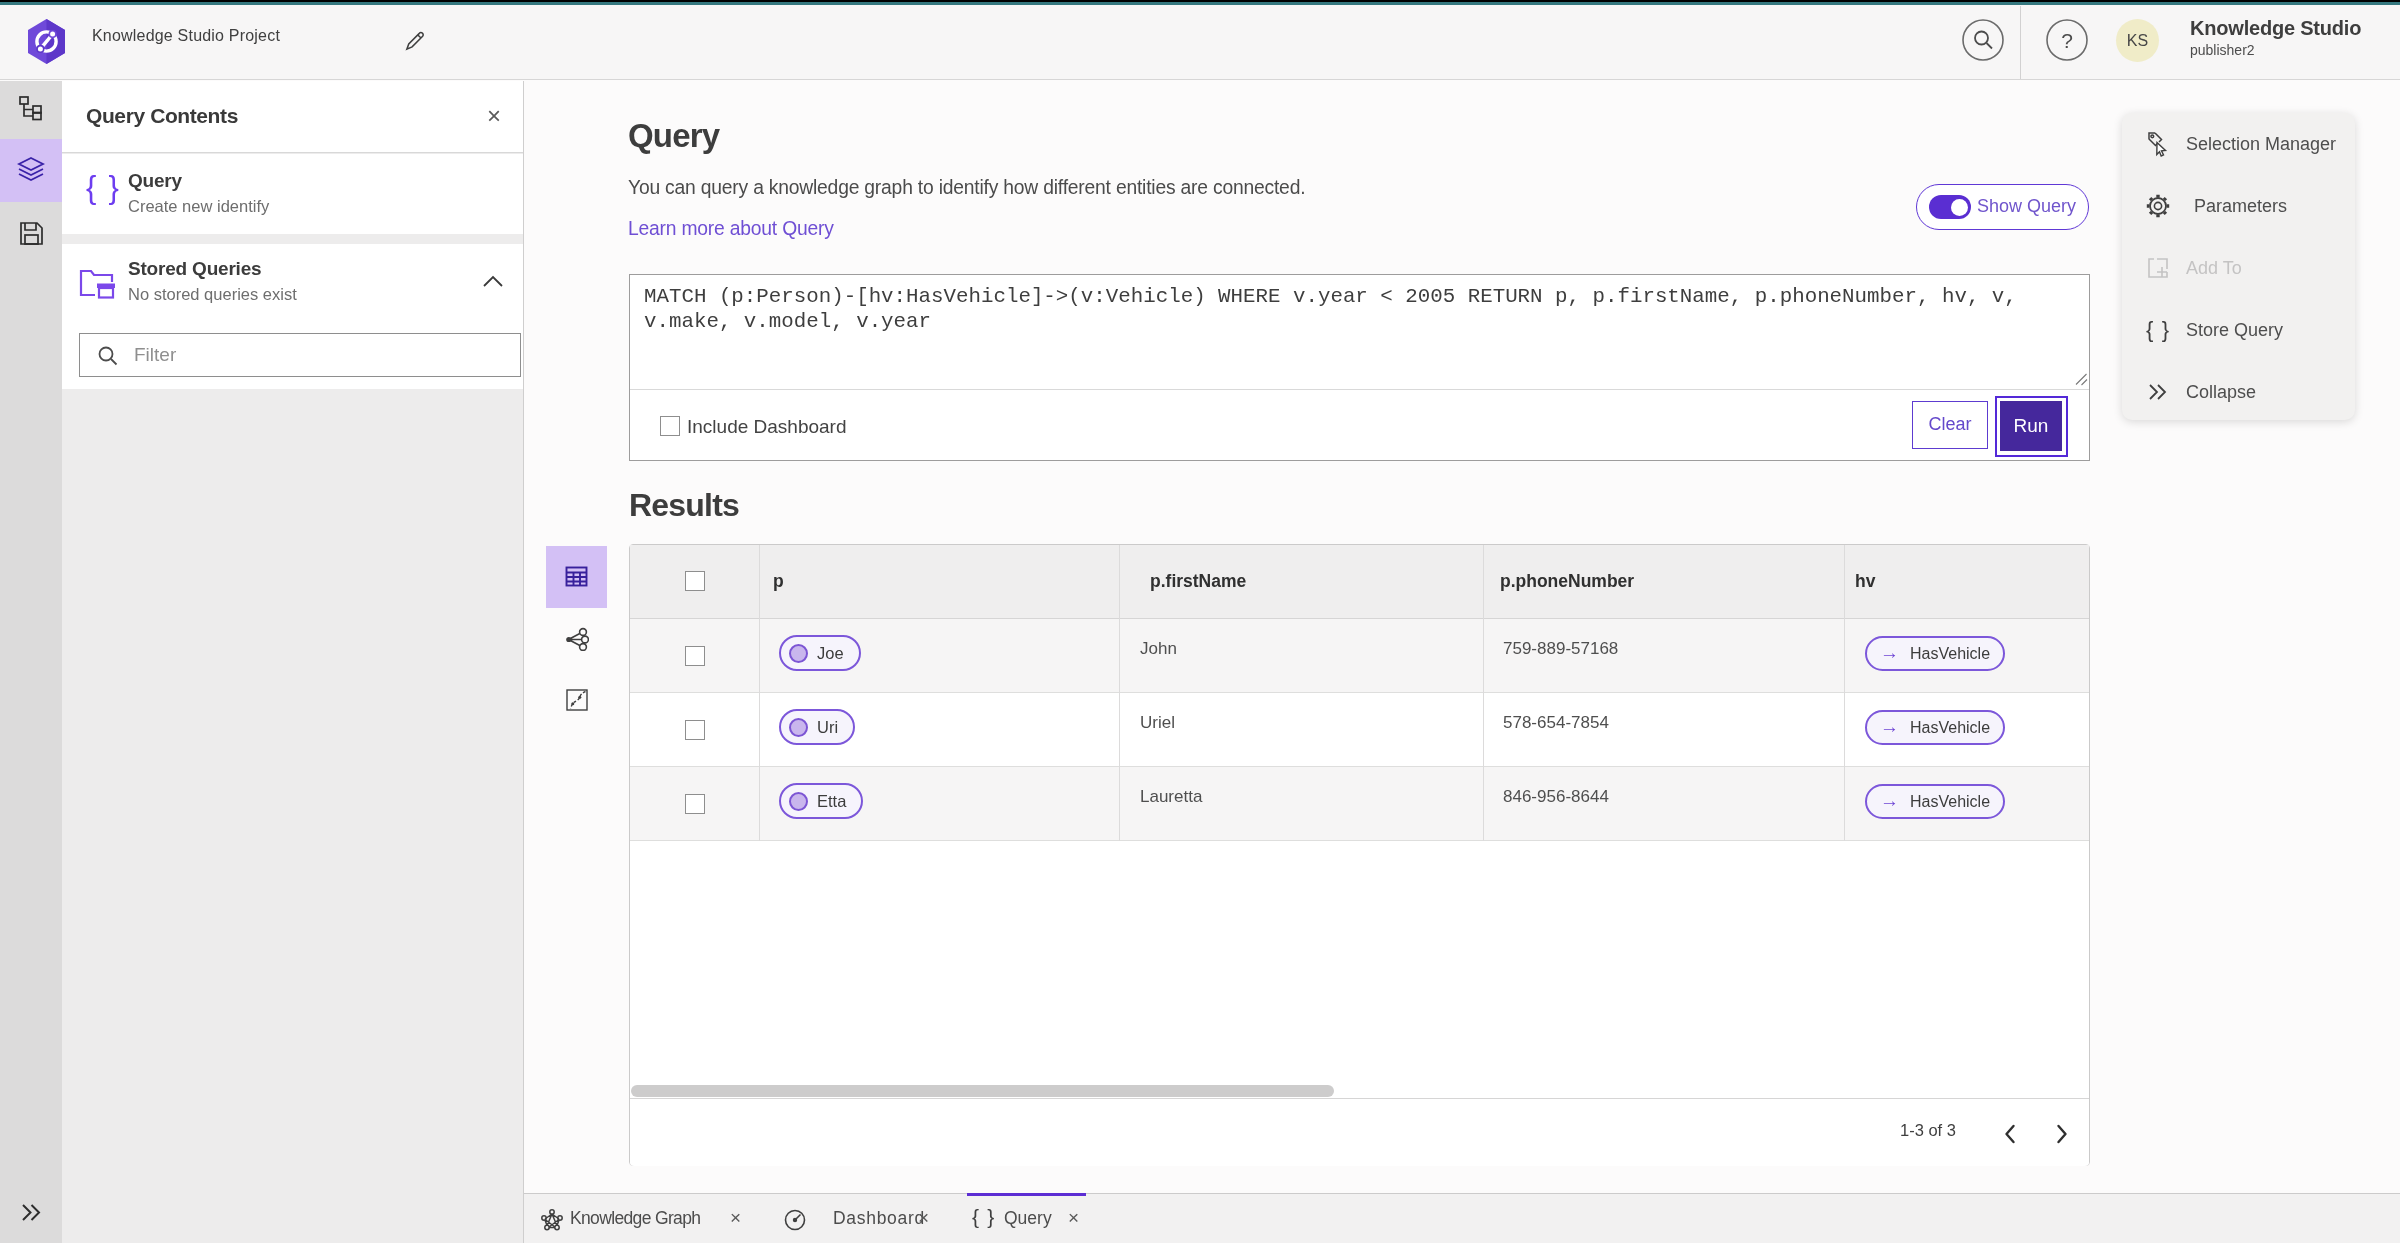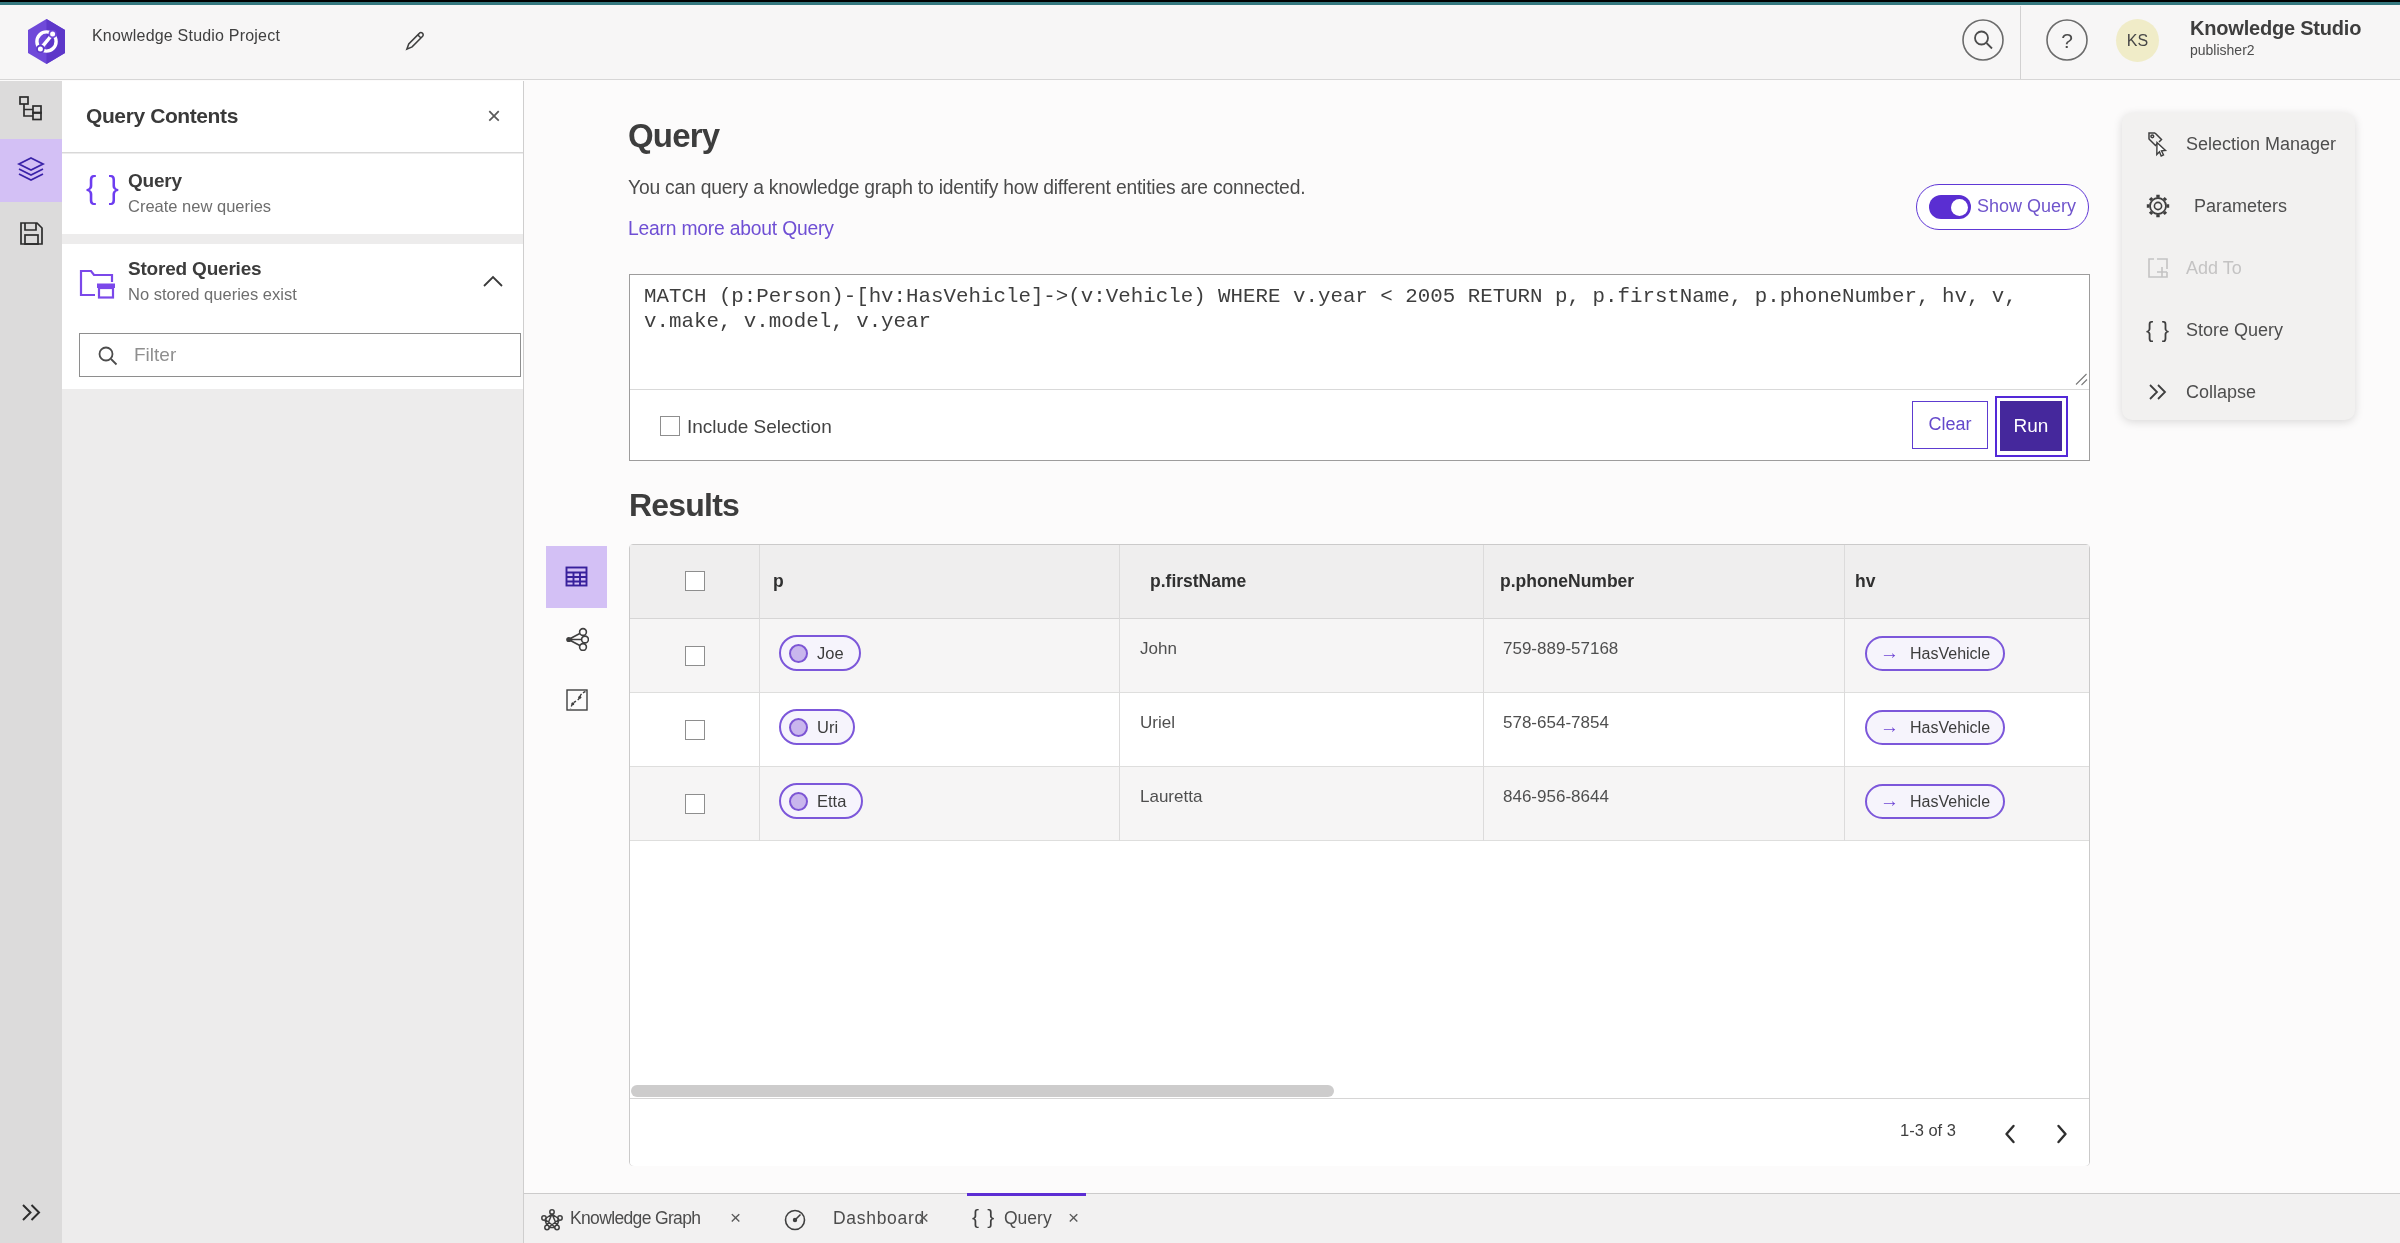--- a/index.html
+++ b/index.html
@@ -131,21 +131,21 @@
   <path d="M 12.5,4 L 20,11.5 L 12.5,19"></path>
 </svg>
 <div id="panel" class="abs"></div>
 <div id="panelTitleRow" class="abs">
   <div id="panelTitle" class="abs">Query Contents</div>
   <div id="panelClose" class="abs">×</div>
 </div>
 <div id="itemQuery" class="abs">
   <div class="abs" style="left:24px; top:16px; font-size:31px; color:#6d3df0; font-weight:400; letter-spacing:3px;">{ }</div>
   <div class="itTitle abs" style="left:66px; top:16px;">Query</div>
-  <div class="itSub abs" style="left:66px; top:43px;">Create new queries</div>
+  <div class="itSub abs" style="left:66px; top:43px;">Create new identify</div>
 </div>
 <div id="itemStored" class="abs">
   <svg class="abs" style="left:17px; top:23px;" width="38" height="34" viewBox="0 0 38 34" fill="none" stroke="#7b48ea" stroke-width="2.2">
     <path d="M 16,28 L 2,28 L 2,4 L 12,4 L 15,8 L 33,8 L 33,15"></path>
     <rect x="20" y="21" width="14" height="9.5"></rect>
     <path d="M 18,16.5 L 36,16.5 L 36,21 L 18,21 Z" fill="#7b48ea" stroke="none"></path>
   </svg>
   <svg class="abs" style="left:420px; top:30px;" width="22" height="14" viewBox="0 0 22 14" fill="none" stroke="#3a3a3a" stroke-width="1.8">
     <polyline points="2,12 11,3 20,12"></polyline>
   </svg>
@@ -170,21 +170,21 @@
     <div class="lbl">Show Query</div>
   </div>
   <div id="qbox" class="abs">
     <div id="qtext" class="abs">MATCH (p:Person)-[hv:HasVehicle]-&gt;(v:Vehicle) WHERE v.year &lt; 2005 RETURN p, p.firstName, p.phoneNumber, hv, v,
 v.make, v.model, v.year</div>
     <svg class="abs" style="left:1445px; top:98px;" width="13" height="13" viewBox="0 0 13 13" fill="none" stroke="#7a7a7a" stroke-width="1.1">
       <path d="M 11.5,1 L 1,11.5 M 12,6.5 L 6.5,12"></path>
     </svg>
     <div id="qfoot">
       <div id="incprov"></div>
-      <div id="inclbl">Include Selection</div>
+      <div id="inclbl">Include Dashboard</div>
       <div id="btnClear">Clear</div>
       <div id="btnRun">
           <div class="fill">Run</div>
         </div>
     </div>
   </div>
   <h2 class="r">Results</h2>
   <div id="viewTable" class="abs"></div>
   <svg class="abs" style="left:41px; top:484px;" width="23" height="23" viewBox="0 0 23 23" fill="none" stroke="#38209c" stroke-width="1.9">
     <rect x="1.5" y="2.5" width="20" height="18"></rect>

